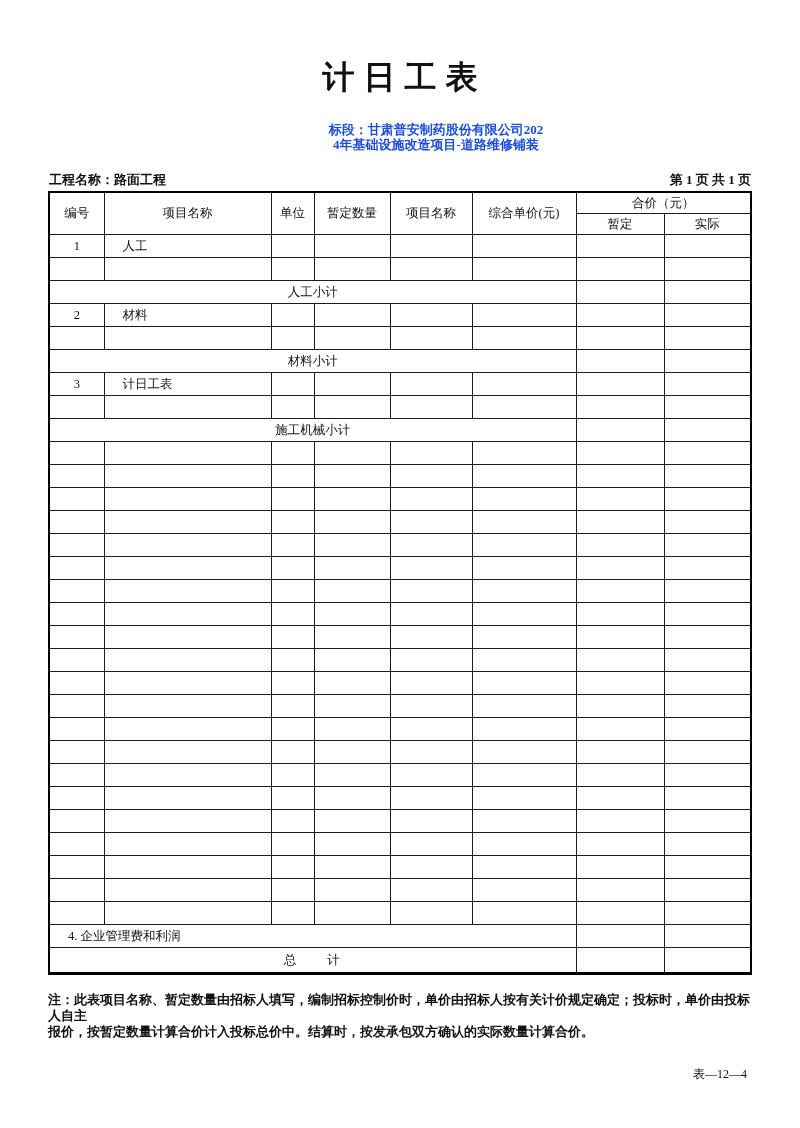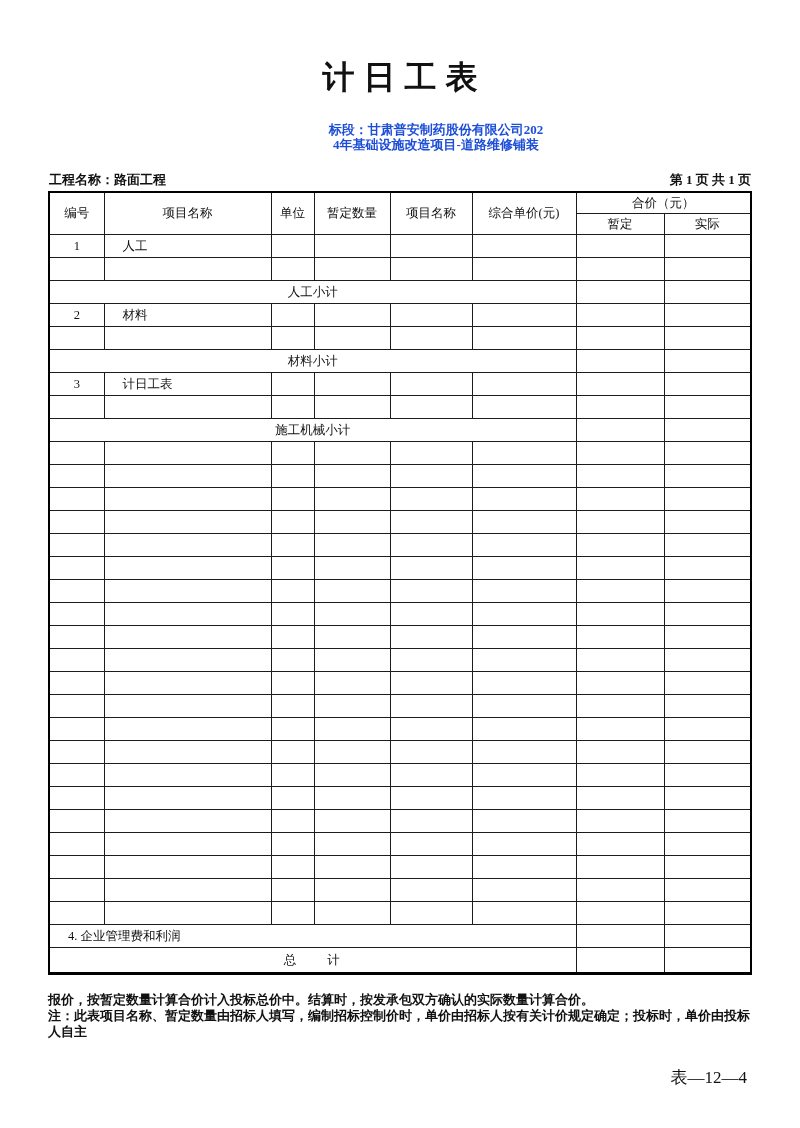--- a/index.html
+++ b/index.html
@@ -69,21 +69,21 @@
     font-size: 13px;
     font-weight: 600;
     line-height: 16px;
     color: #111;
   }
   .note span { display: block; }
   .footer-code {
     width: 702px;
     margin: 26px auto 0 auto;
     text-align: right;
-    font-size: 17px;
+    font-size: 12px;
     padding-right: 8px;
     color: #111;
   }
 </style>
 </head>
 <body>
 
 <div class="page">
 
   <div class="title">计日工表</div>
@@ -417,19 +417,19 @@
         </tr>
         <tr>
           <td colspan="6" class="total-cell">总　　计</td>
           <td class="total-cell"></td>
           <td class="total-cell"></td>
         </tr>
       </tbody>
   </table>
 
   <div class="note">
+    <span>注：此表项目名称、暂定数量由招标人填写，编制招标控制价时，单价由招标人按有关计价规定确定；投标时，单价由投标人自主</span>
     <span>报价，按暂定数量计算合价计入投标总价中。结算时，按发承包双方确认的实际数量计算合价。</span>
-    <span>注：此表项目名称、暂定数量由招标人填写，编制招标控制价时，单价由招标人按有关计价规定确定；投标时，单价由投标人自主</span>
   </div>
 
   <div class="footer-code">表—12—4</div>
 
 </div>
 
 </body></html>

